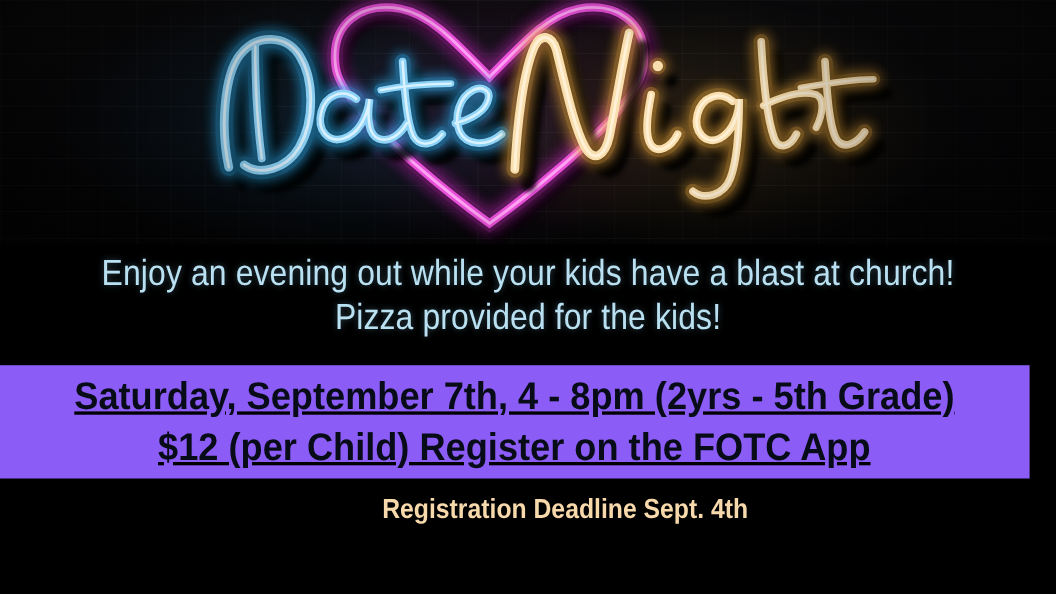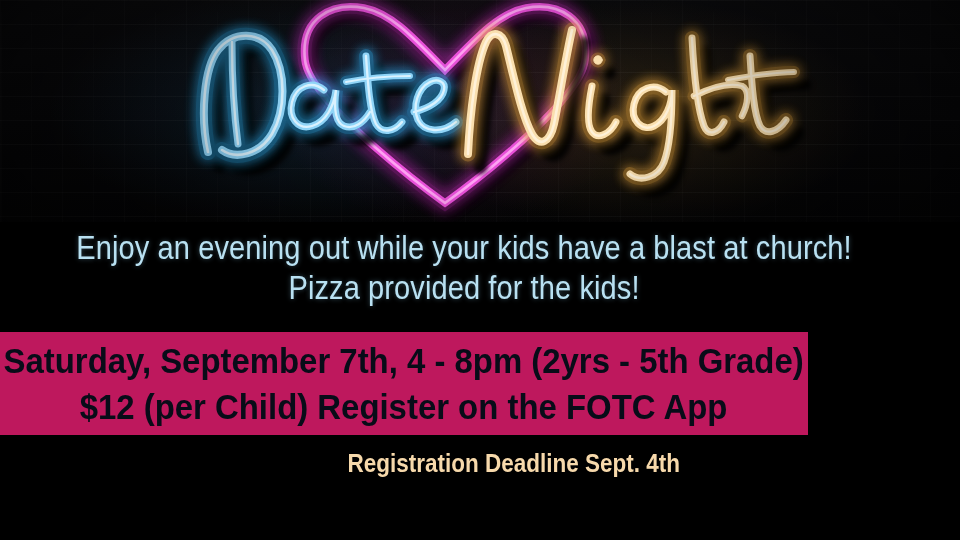--- a/index.html
+++ b/index.html
@@ -85,21 +85,21 @@
     position: absolute;
     left: 0;
     top: 0;
     width: 960px;
     height: 222px;
   }
 
   
   .subtitle-block {
     position: absolute;
-    left: 0;
+    left: 16px;
     top: 228px;
     width: 928px;
     text-align: center;
   }
   .subtitle-line {
     font-family: "Liberation Sans Narrow", "Liberation Sans", sans-serif;
     font-size: 33px;
     line-height: 40px;
     font-weight: 400;
     letter-spacing: 0.1px;
@@ -108,27 +108,28 @@
     transform-origin: center;
     white-space: nowrap;
     text-shadow: 0 0 6px rgba(140,210,240,0.35);
   }
 
   
   .band {
     position: absolute;
     left: 0;
     top: 332px;
-    width: 808px;
+    width: 936px;
     height: 103px;
-    background: #be185d;
+    background: #8b5cf6;
     display: flex;
     flex-direction: column;
     align-items: center;
     justify-content: center;
+    text-decoration: underline;
   }
   .band-line {
     font-family: "Liberation Sans Narrow", "Liberation Sans", sans-serif;
     font-size: 35px;
     line-height: 46px;
     font-weight: 700;
     color: #080c18;
     white-space: nowrap;
     transform: scaleX(0.94);
     transform-origin: center;

